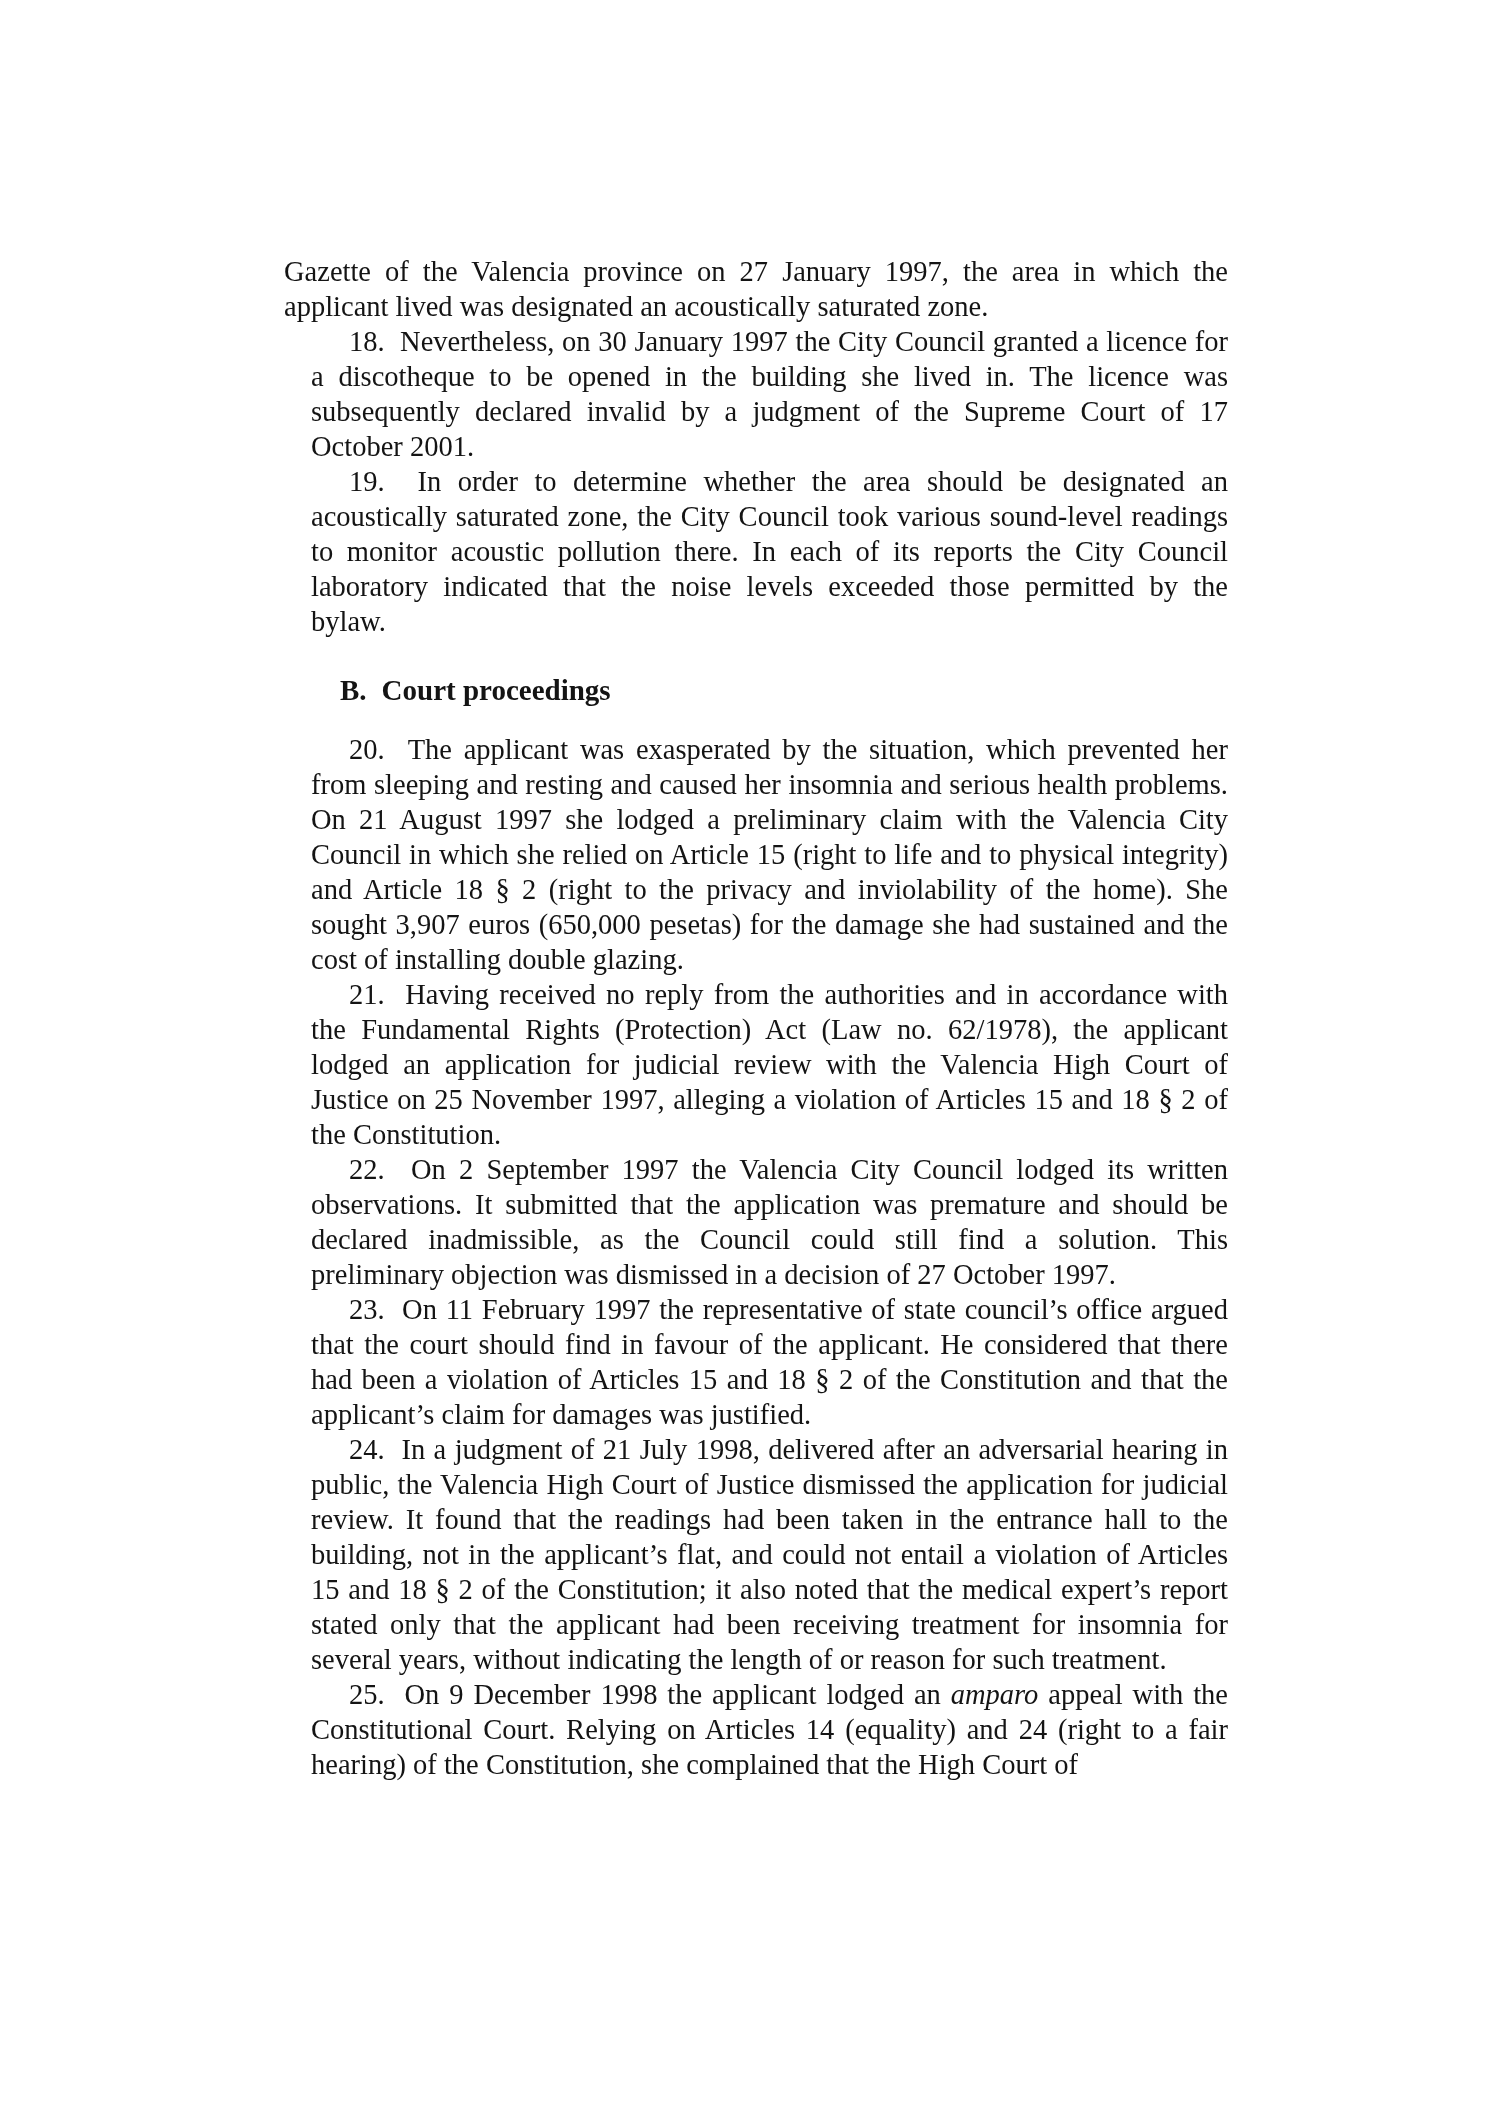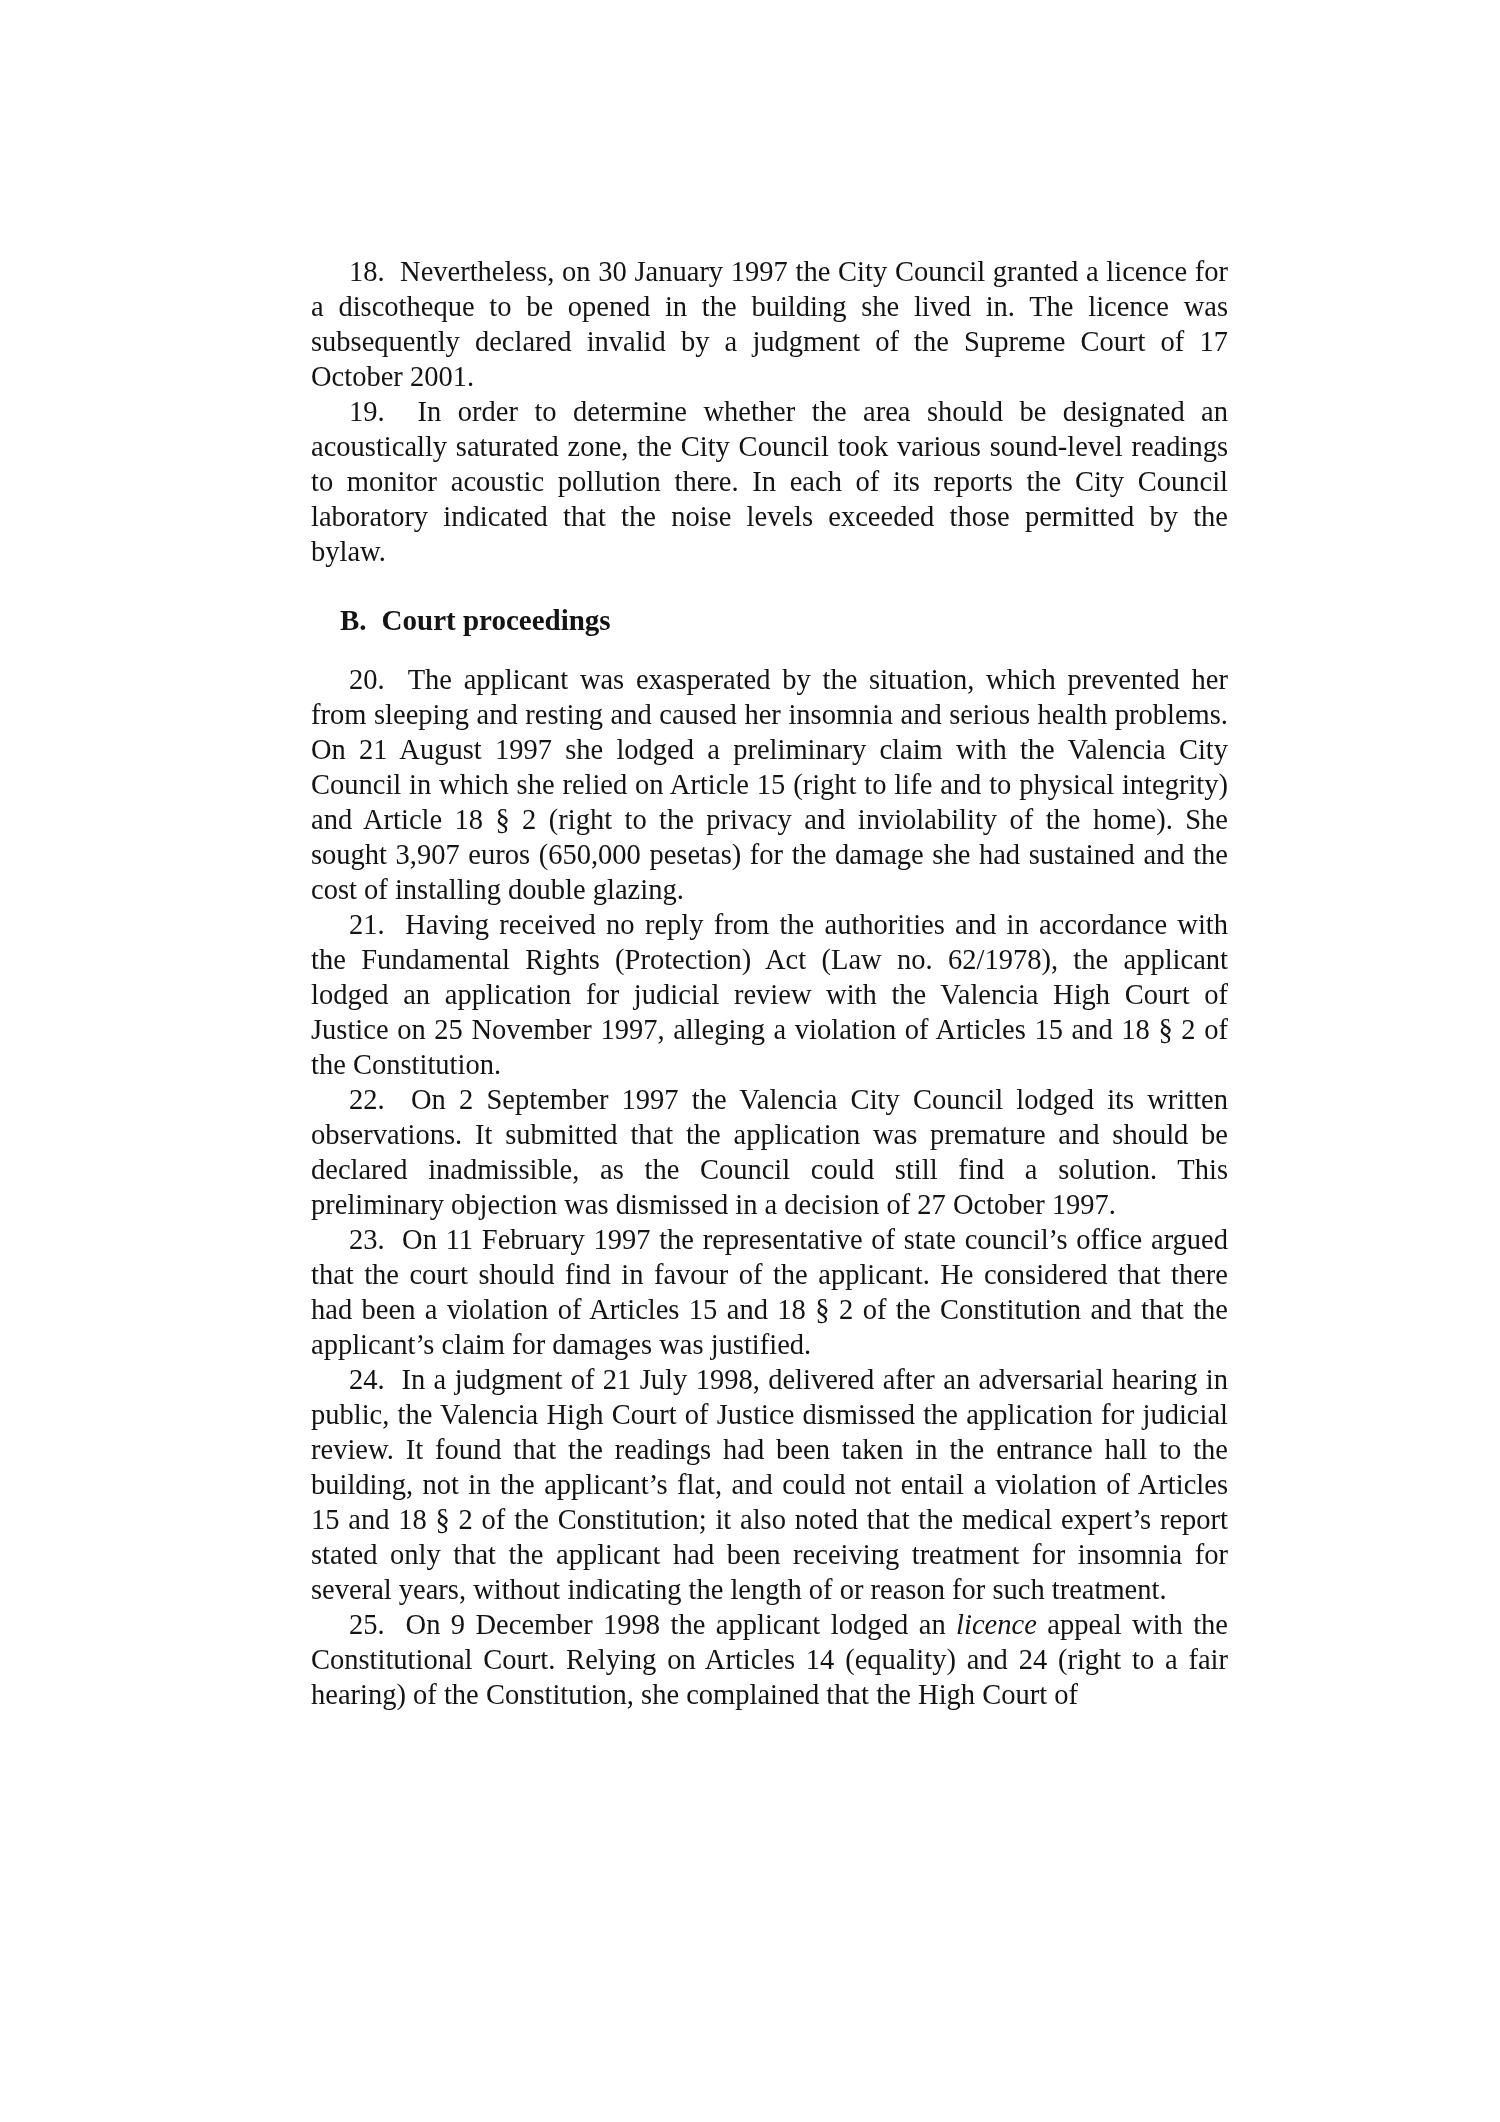--- a/index.html
+++ b/index.html
@@ -71,24 +71,25 @@
   em {
     font-style: italic;
   }
 </style>
 </head>
 <body>
 
 <div class="page">
   <div class="column">
     <div class="doc-body">
+        <p class="para"><span>Gazette of the Valencia province on 27 January 1997, the area in which the applicant lived was designated an acoustically saturated zone.</span></p>
         <p class="para numbered"><span class="para-number">18.&nbsp; </span><span>Nevertheless, on 30 January 1997 the City Council granted a licence for a discotheque to be opened in the building she lived in. The licence was subsequently declared invalid by a judgment of the Supreme Court of 17 October 2001.</span></p>
         <p class="para numbered"><span class="para-number">19.&nbsp; </span><span>In order to determine whether the area should be designated an acoustically saturated zone, the City Council took various sound-level readings to monitor acoustic pollution there. In each of its reports the City Council laboratory indicated that the noise levels exceeded those permitted by the bylaw.</span></p>
         <div class="section-heading"><span class="heading-label">B.</span><span class="heading-text">Court proceedings</span></div>
         <p class="para numbered"><span class="para-number">20.&nbsp; </span><span>The applicant was exasperated by the situation, which prevented her from sleeping and resting and caused her insomnia and serious health problems. On 21 August 1997 she lodged a preliminary claim with the Valencia City Council in which she relied on Article 15 (right to life and to physical integrity) and Article 18 § 2 (right to the privacy and inviolability of the home). She sought 3,907 euros (650,000 pesetas) for the damage she had sustained and the cost of installing double glazing.</span></p>
         <p class="para numbered"><span class="para-number">21.&nbsp; </span><span>Having received no reply from the authorities and in accordance with the Fundamental Rights (Protection) Act (Law no. 62/1978), the applicant lodged an application for judicial review with the Valencia High Court of Justice on 25 November 1997, alleging a violation of Articles 15 and 18 § 2 of the Constitution.</span></p>
         <p class="para numbered"><span class="para-number">22.&nbsp; </span><span>On 2 September 1997 the Valencia City Council lodged its written observations. It submitted that the application was premature and should be declared inadmissible, as the Council could still find a solution. This preliminary objection was dismissed in a decision of 27 October 1997.</span></p>
         <p class="para numbered"><span class="para-number">23.&nbsp; </span><span>On 11 February 1997 the representative of state council’s office argued that the court should find in favour of the applicant. He considered that there had been a violation of Articles 15 and 18 § 2 of the Constitution and that the applicant’s claim for damages was justified.</span></p>
         <p class="para numbered"><span class="para-number">24.&nbsp; </span><span>In a judgment of 21 July 1998, delivered after an adversarial hearing in public, the Valencia High Court of Justice dismissed the application for judicial review. It found that the readings had been taken in the entrance hall to the building, not in the applicant’s flat, and could not entail a violation of Articles 15 and 18 § 2 of the Constitution; it also noted that the medical expert’s report stated only that the applicant had been receiving treatment for insomnia for several years, without indicating the length of or reason for such treatment.</span></p>
-        <p class="para numbered"><span class="para-number">25.&nbsp; </span><span>On 9 December 1998 the applicant lodged an </span><em>licence</em><span> appeal with the Constitutional Court. Relying on Articles 14 (equality) and 24 (right to a fair hearing) of the Constitution, she complained that the High Court of</span></p>
+        <p class="para numbered"><span class="para-number">25.&nbsp; </span><span>On 9 December 1998 the applicant lodged an </span><em>amparo</em><span> appeal with the Constitutional Court. Relying on Articles 14 (equality) and 24 (right to a fair hearing) of the Constitution, she complained that the High Court of</span></p>
       </div>
   </div>
 </div>
 
 </body></html>

